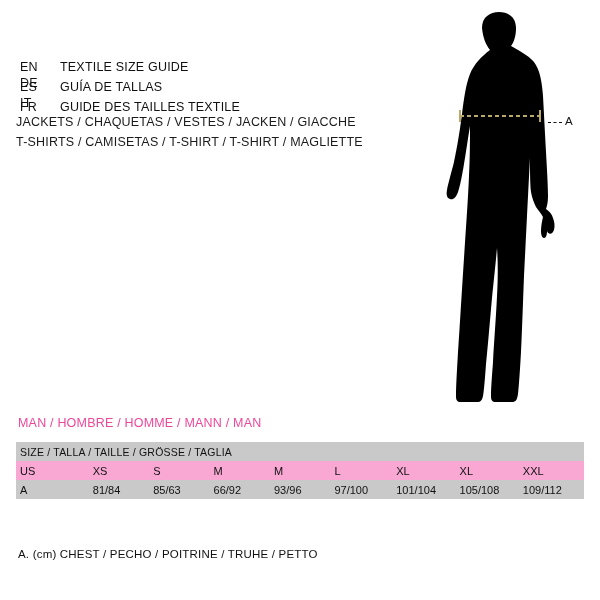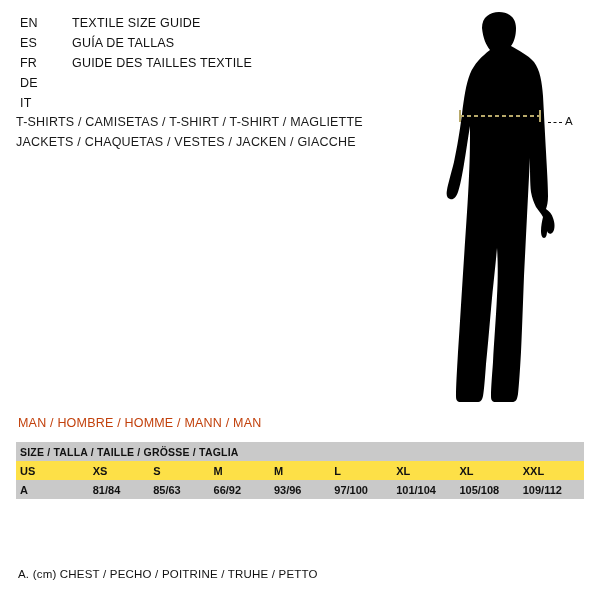--- a/index.html
+++ b/index.html
@@ -27,30 +27,30 @@
     left: 20px;
     top: 16px;
     width: 370px;
   }
   .lang-row {
     display: flex;
     align-items: baseline;
     height: 20px;
     font-size: 12.5px;
     letter-spacing: 0.2px;
-    gap: 12px;
   }
   .lang-code {
     width: 40px;
     flex: 0 0 40px;
     color: #111;
   }
   .lang-text {
     color: #111;
     white-space: nowrap;
+    margin-top: 44px;
   }
 
   
   .cat-block {
     position: absolute;
     left: 16px;
     top: 112px;
     width: 400px;
   }
   .cat-line {
@@ -84,60 +84,58 @@
     border-top: 1px dashed #111;
   }
 
   
   .man-heading {
     position: absolute;
     left: 18px;
     top: 416px;
     font-size: 12.5px;
     letter-spacing: 0.2px;
-    color: #c2410c;
+    color: #ec4899;
   }
 
   
   .size-table {
     position: absolute;
     left: 16px;
     top: 442px;
     width: 568px;
     border-collapse: collapse;
     font-size: 11px;
   }
   .size-table td {
     padding: 0;
     height: 19px;
     vertical-align: middle;
     color: #111;
     font-size: 11px;
-    font-weight: bold;
   }
   .row-head td {
     background: #c9c9c9;
     font-size: 10.5px;
     letter-spacing: 0.2px;
   }
   .row-light td { background: #e6e6e6; }
-  .row-dark  td { background: #fde047; }
+  .row-dark  td { background: #f9a8d4; }
   .row-a td { background: #c9c9c9; }
   .col-label { width: 88px; padding-left: 4px !important; }
   .cell { width: 68px; padding-left: 2px !important; }
 
   
   .footnote {
     position: absolute;
     left: 18px;
     top: 548px;
     font-size: 11.5px;
     letter-spacing: 0.2px;
     color: #111;
-    margin-top: 20px;
   }
 </style>
 </head>
 <body>
 
 <div class="page">
 
   <div class="lang-block">
     <div class="lang-row">
       <span class="lang-code">EN</span>
@@ -153,22 +151,22 @@
     </div>
     <div class="lang-row">
       <span class="lang-code">DE</span>
     </div>
     <div class="lang-row">
       <span class="lang-code">IT</span>
     </div>
   </div>
 
   <div class="cat-block">
+    <div class="cat-line">JACKETS / CHAQUETAS / VESTES / JACKEN / GIACCHE</div>
     <div class="cat-line">T-SHIRTS / CAMISETAS / T-SHIRT / T-SHIRT / MAGLIETTE</div>
-    <div class="cat-line">JACKETS / CHAQUETAS / VESTES / JACKEN / GIACCHE</div>
   </div>
 
   <div class="figure-wrap">
     <svg width="200" height="400" viewBox="0 0 200 400">
       <path fill="#000000" d="
         M82,18
         C82,7 90,2 99,2
         C108,2 116,7 116,18
         C116,26 114,32 111,36
         C118,40 128,45 134,52

